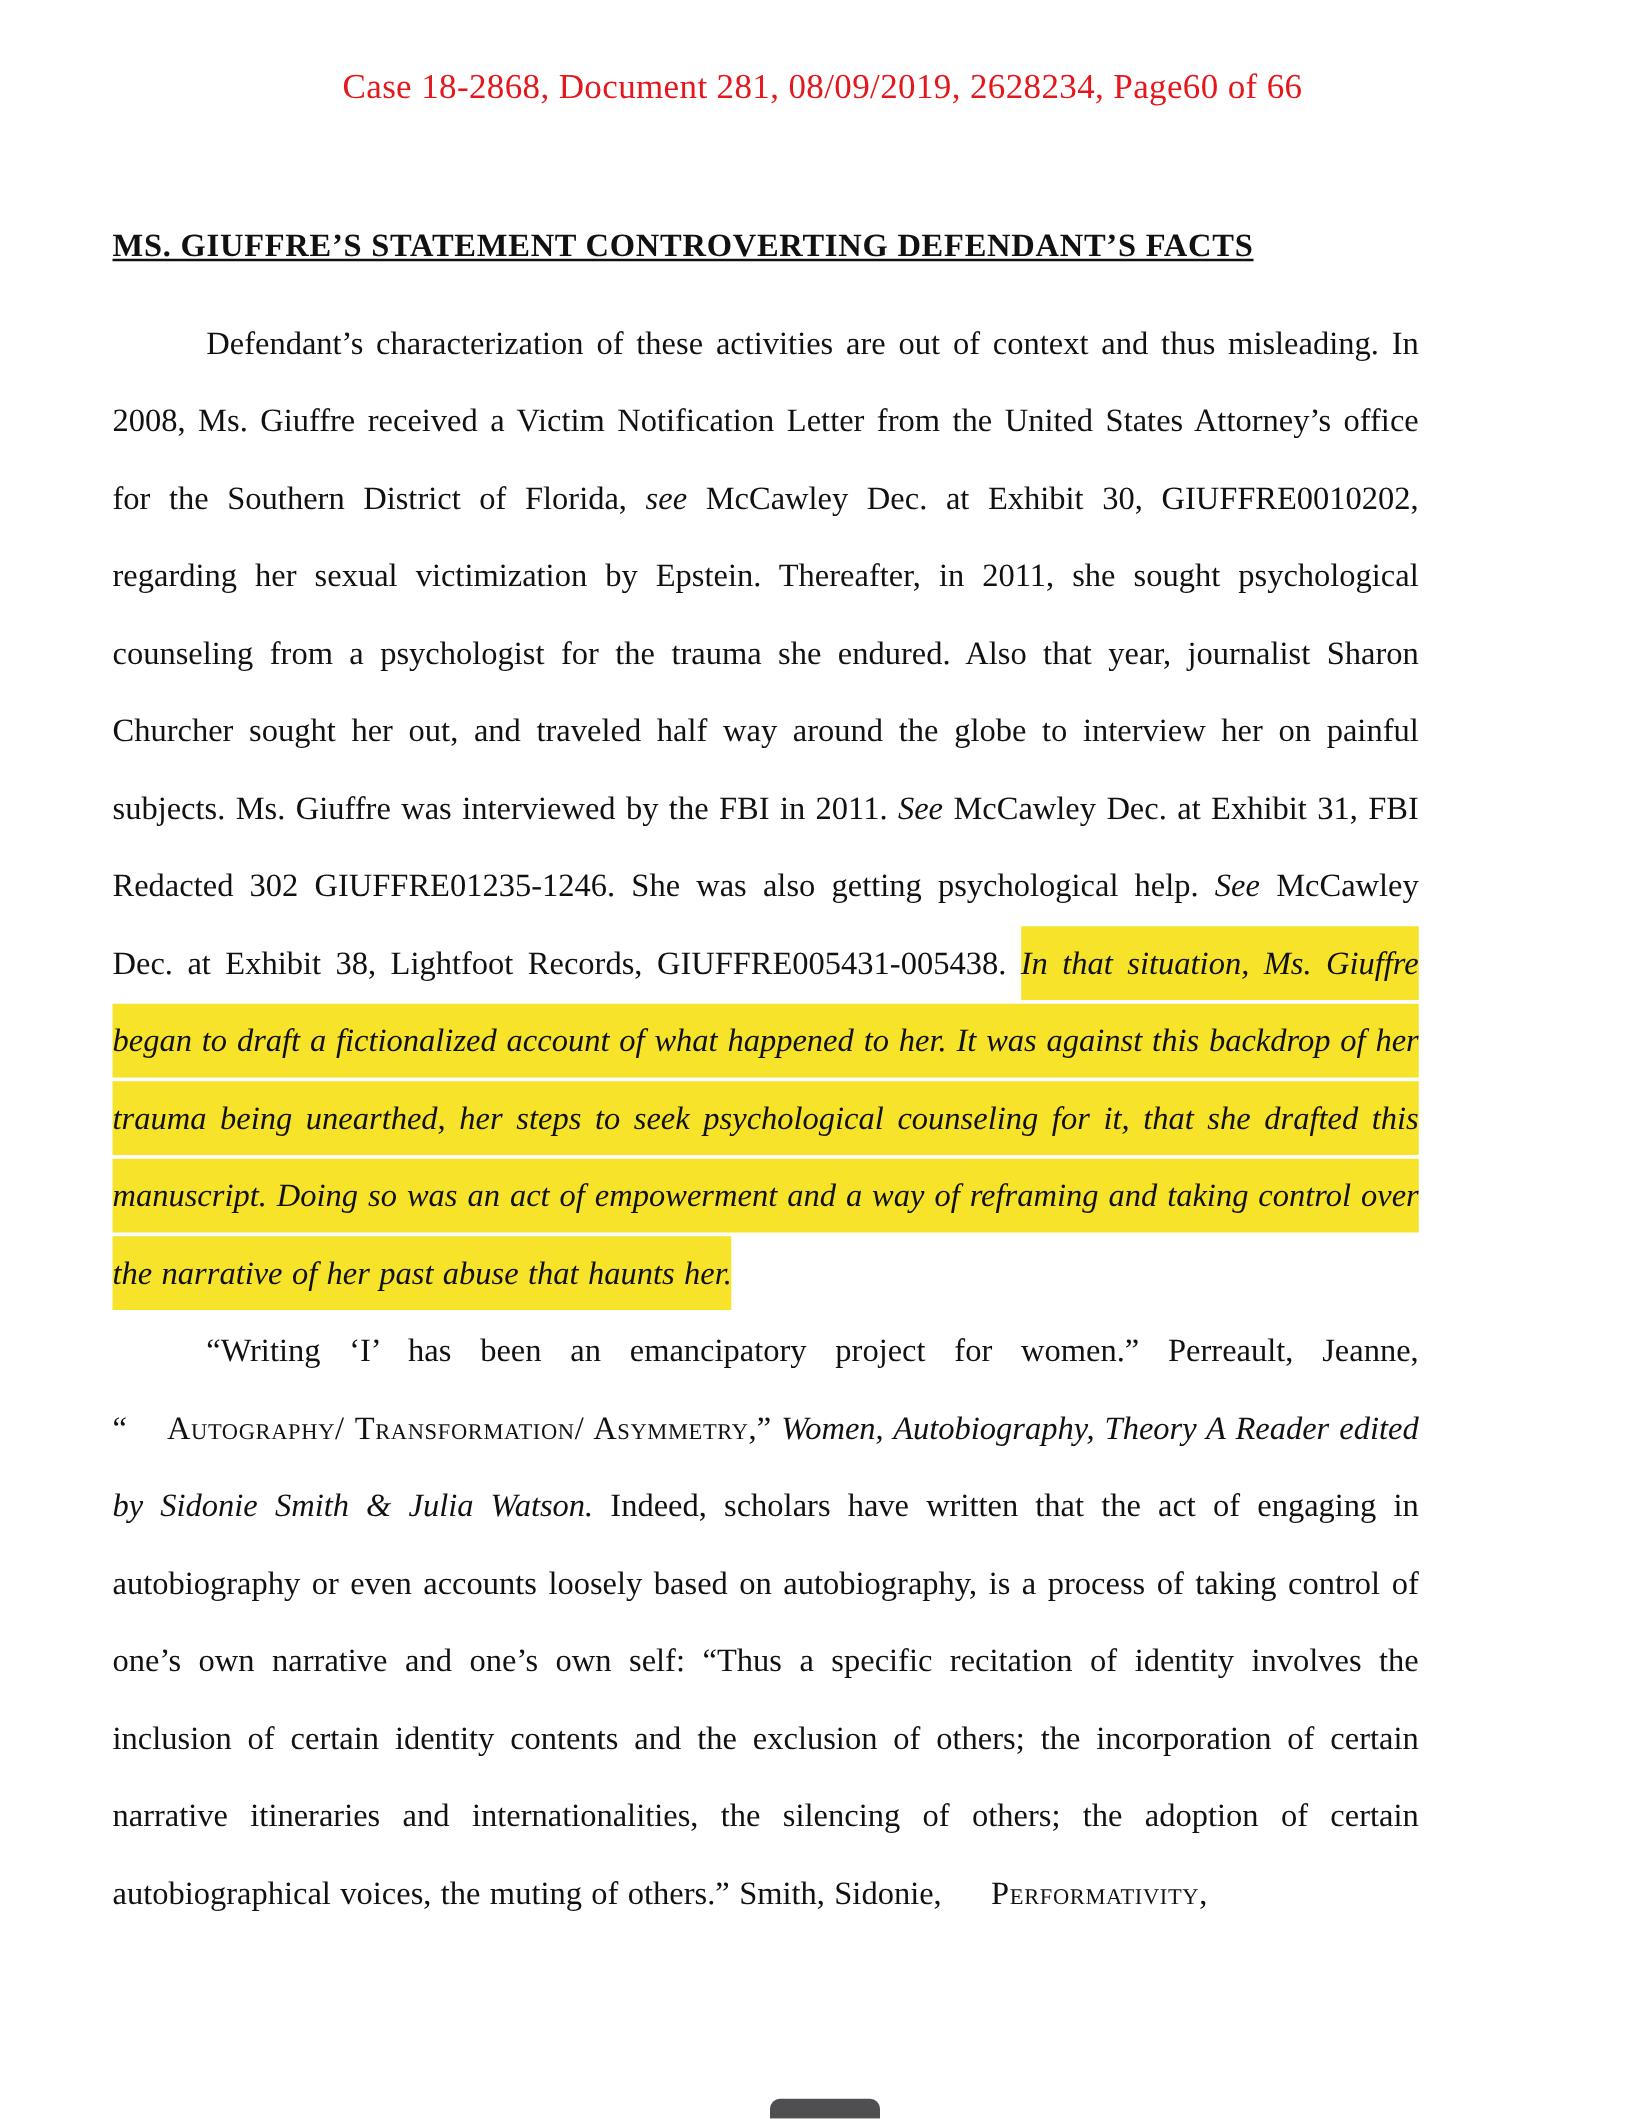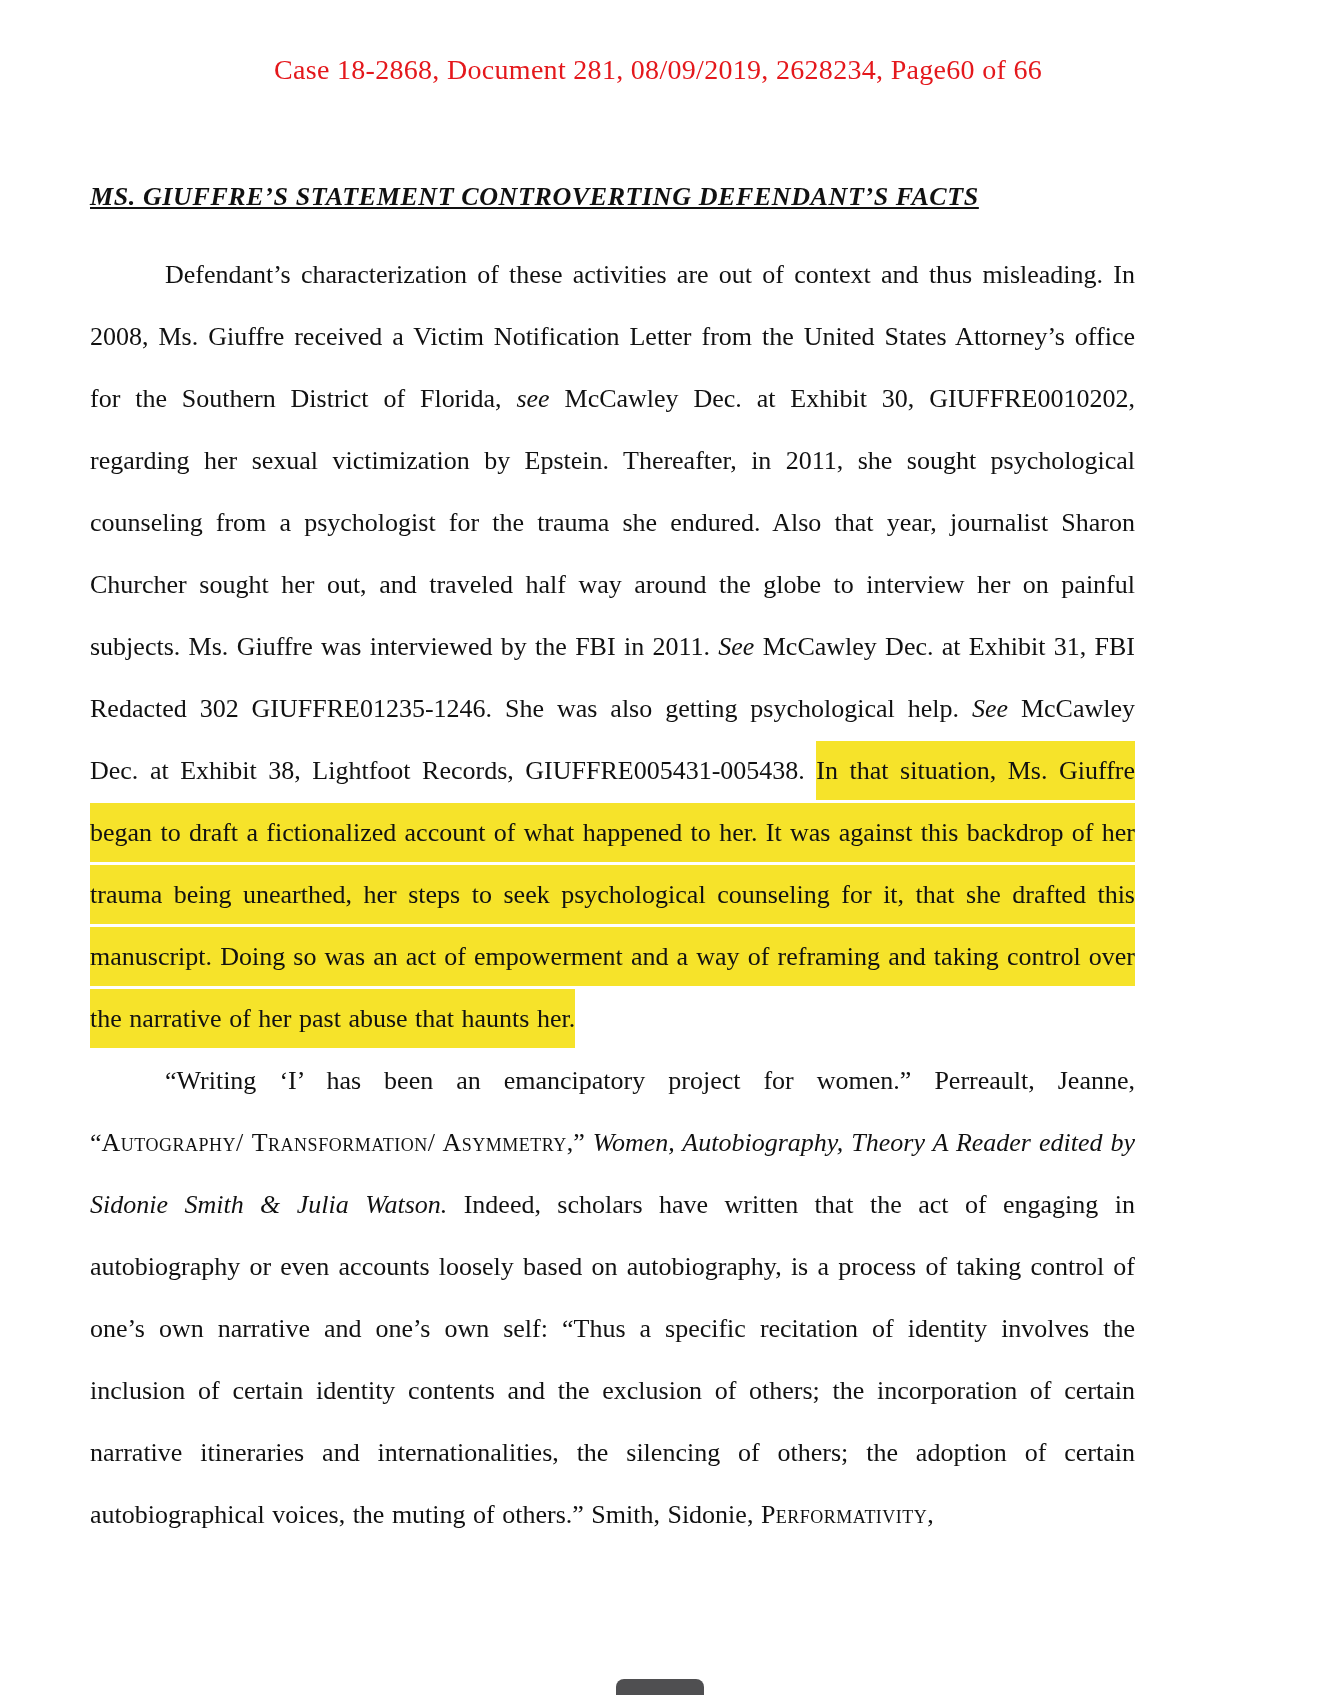--- a/index.html
+++ b/index.html
@@ -33,39 +33,40 @@
     top: 182px;
     width: 1045px;
   }
   .doc-heading {
     font-size: 26px;
     font-weight: bold;
     text-decoration: underline;
     letter-spacing: 0.6px;
     margin: 0 0 32px 0;
     white-space: nowrap;
-    font-style: italic;
   }
   .body-para {
     font-size: 26px;
     line-height: 62px;
     text-align: justify;
     text-indent: 75px;
     margin: 0;
     word-spacing: 1px;
   }
   .seg-plain { }
   .seg-italic { font-style: italic; margin-top: 37px; }
   .seg-highlight {
     background-color: var(--hl, #f6e32a);
     padding: 15px 0;
+    font-style: italic;
   }
   .seg-smallcaps {
     font-variant: small-caps;
     letter-spacing: 0.5px;
+    margin-left: 32px;
   }
   .bottom-bar {
     position: absolute;
     bottom: 0;
     left: 50%;
     transform: translateX(-50%);
     width: 88px;
     height: 16px;
     background: #4f4f51;
     border-radius: 8px 8px 0 0;

